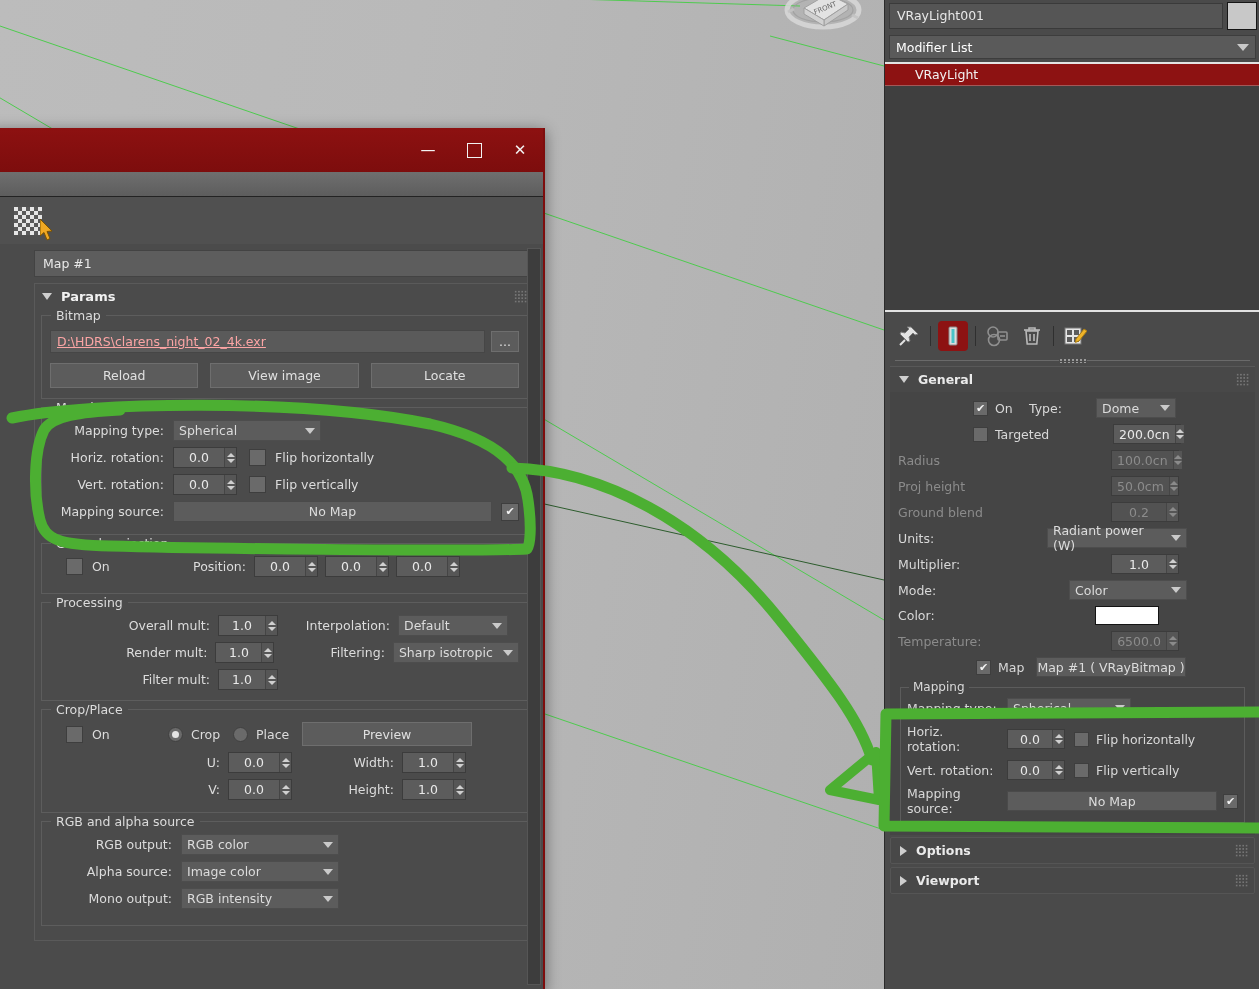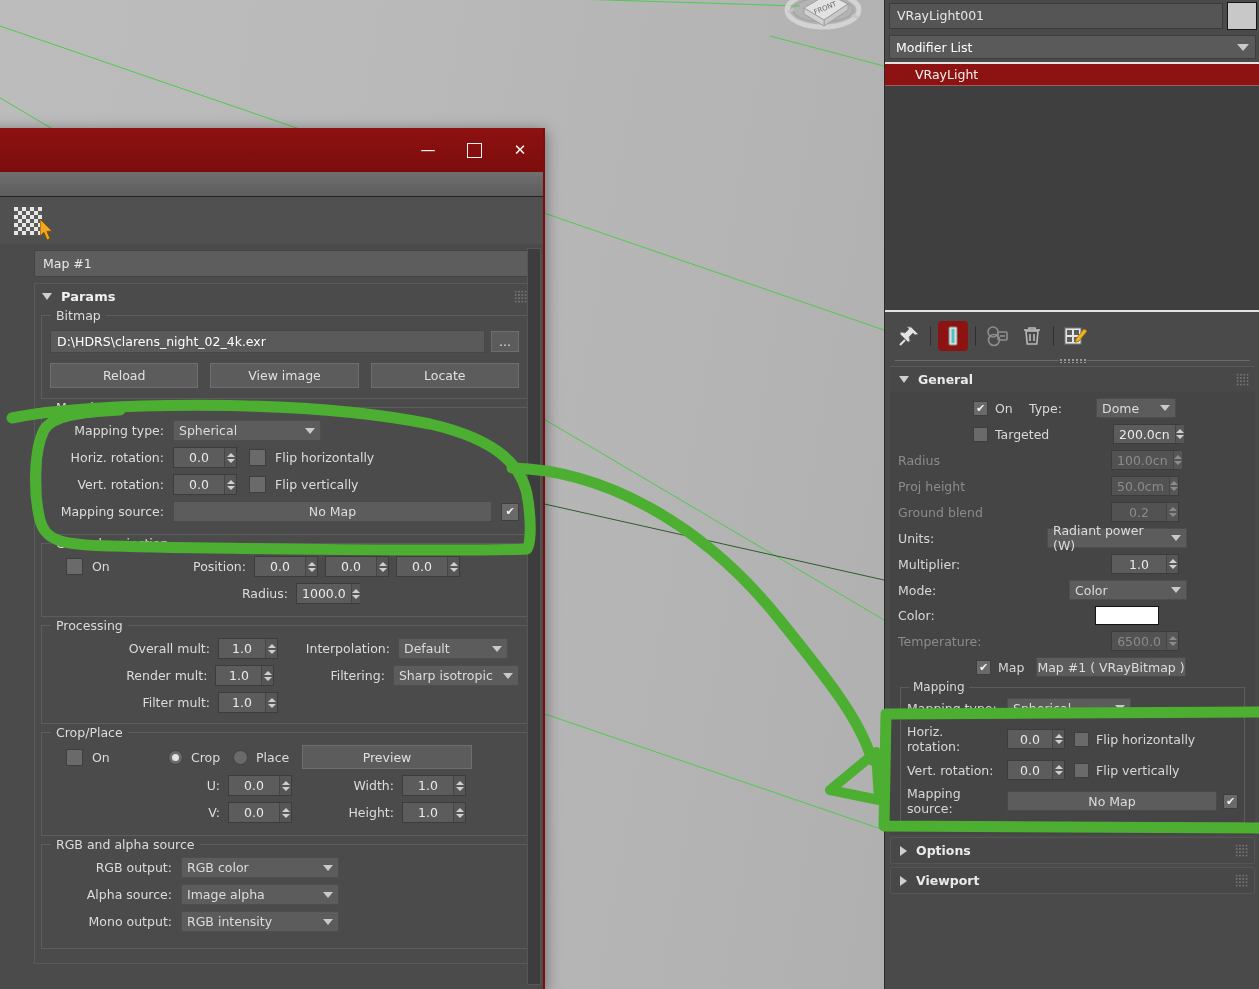--- a/index.html
+++ b/index.html
@@ -116,21 +116,21 @@
   .map-name{
     background:#5d5d5d;border:1px solid #434343;color:#e9e9e9;font-size:12.5px;
     padding:5px 8px;margin:6px 0 6px 0;
   }
   .params-box{border:1px solid #5a5a5a;background:#4b4b4b;}
   .params-hdr{display:flex;align-items:center;gap:9px;padding:5px 7px;font-weight:bold;color:#f0f0f0;font-size:13px;}
   .dgrp{border:1px solid #5d5d5d;margin:6px 6px 8px 6px;padding:12px 8px 10px 8px;position:relative;}
   .dgrp-title{position:absolute;top:-8px;left:9px;background:#4b4b4b;padding:0 5px;color:#dcdcdc;font-size:12.5px;}
   .dbtn{background:#5c5c5c;border:1px solid #6e6e6e;color:#e0e0e0;font-size:12.5px;
     height:23px;display:flex;align-items:center;justify-content:center;}
-  .tfield{background:#5a5a5a;border:1px solid #464646;color:#ffffff;font-size:12.5px;padding:3px 6px;height:15px;line-height:15px;}
+  .tfield{background:#5a5a5a;border:1px solid #464646;color:#fca5a5;font-size:12.5px;padding:3px 6px;height:15px;line-height:15px;text-decoration:underline;}
   .radio{width:13px;height:13px;border-radius:50%;background:#6a6a6a;border:1px solid #404040;display:inline-block;position:relative;}
   .radio.on:after{content:"";position:absolute;left:3px;top:3px;width:7px;height:7px;border-radius:50%;background:#e4e4e4;}
   .dlabel{color:#dcdcdc;font-size:12.5px;text-align:right;}
   
   #dlg-scroll{position:absolute;right:2px;top:120px;width:12px;bottom:4px;background:#3d3d3d;border:1px solid #565656;}
   
   #annot{position:absolute;left:0;top:0;width:1259px;height:989px;pointer-events:none;}
 </style>
 </head>
 <body>
@@ -509,30 +509,20 @@
               </span>
           </span>
           <span class="spin" style="width:62px;height:19px;margin-left:7px">
             <span class="val">0.0</span>
             <span class="arrows" style="height:19px">
                 <span class="ar-up"></span>
                 <span class="ar-dn"></span>
               </span>
           </span>
         </div>
-        <div class="prow" style="margin-bottom:2px">
-          <span class="dlabel" style="width:238px;padding-right:8px">Radius:</span>
-          <span class="spin" style="width:62px;height:19px">
-            <span class="val">1000.0</span>
-            <span class="arrows" style="height:19px">
-                <span class="ar-up"></span>
-                <span class="ar-dn"></span>
-              </span>
-          </span>
-        </div>
       </div>
 
       <div class="dgrp">
         <span class="dgrp-title">Processing</span>
 
         <div class="prow">
           <span class="dlabel" style="width:160px;padding-right:8px">Overall mult:</span>
           <span class="spin" style="width:58px;height:19px">
             <span class="val">1.0</span>
             <span class="arrows" style="height:19px">
@@ -634,21 +624,21 @@
           <span class="dlabel" style="width:122px;padding-right:9px">RGB output:</span>
           <span class="combo" style="width:146px;height:19px">
             <span>RGB color</span>
             <span class="tri"></span>
           </span>
         </div>
 
         <div class="prow">
           <span class="dlabel" style="width:122px;padding-right:9px">Alpha source:</span>
           <span class="combo" style="width:146px;height:19px">
-            <span>Image alpha</span>
+            <span>Image color</span>
             <span class="tri"></span>
           </span>
         </div>
 
         <div class="prow" style="margin-bottom:6px">
           <span class="dlabel" style="width:122px;padding-right:9px">Mono output:</span>
           <span class="combo" style="width:146px;height:19px">
             <span>RGB intensity</span>
             <span class="tri"></span>
           </span>

